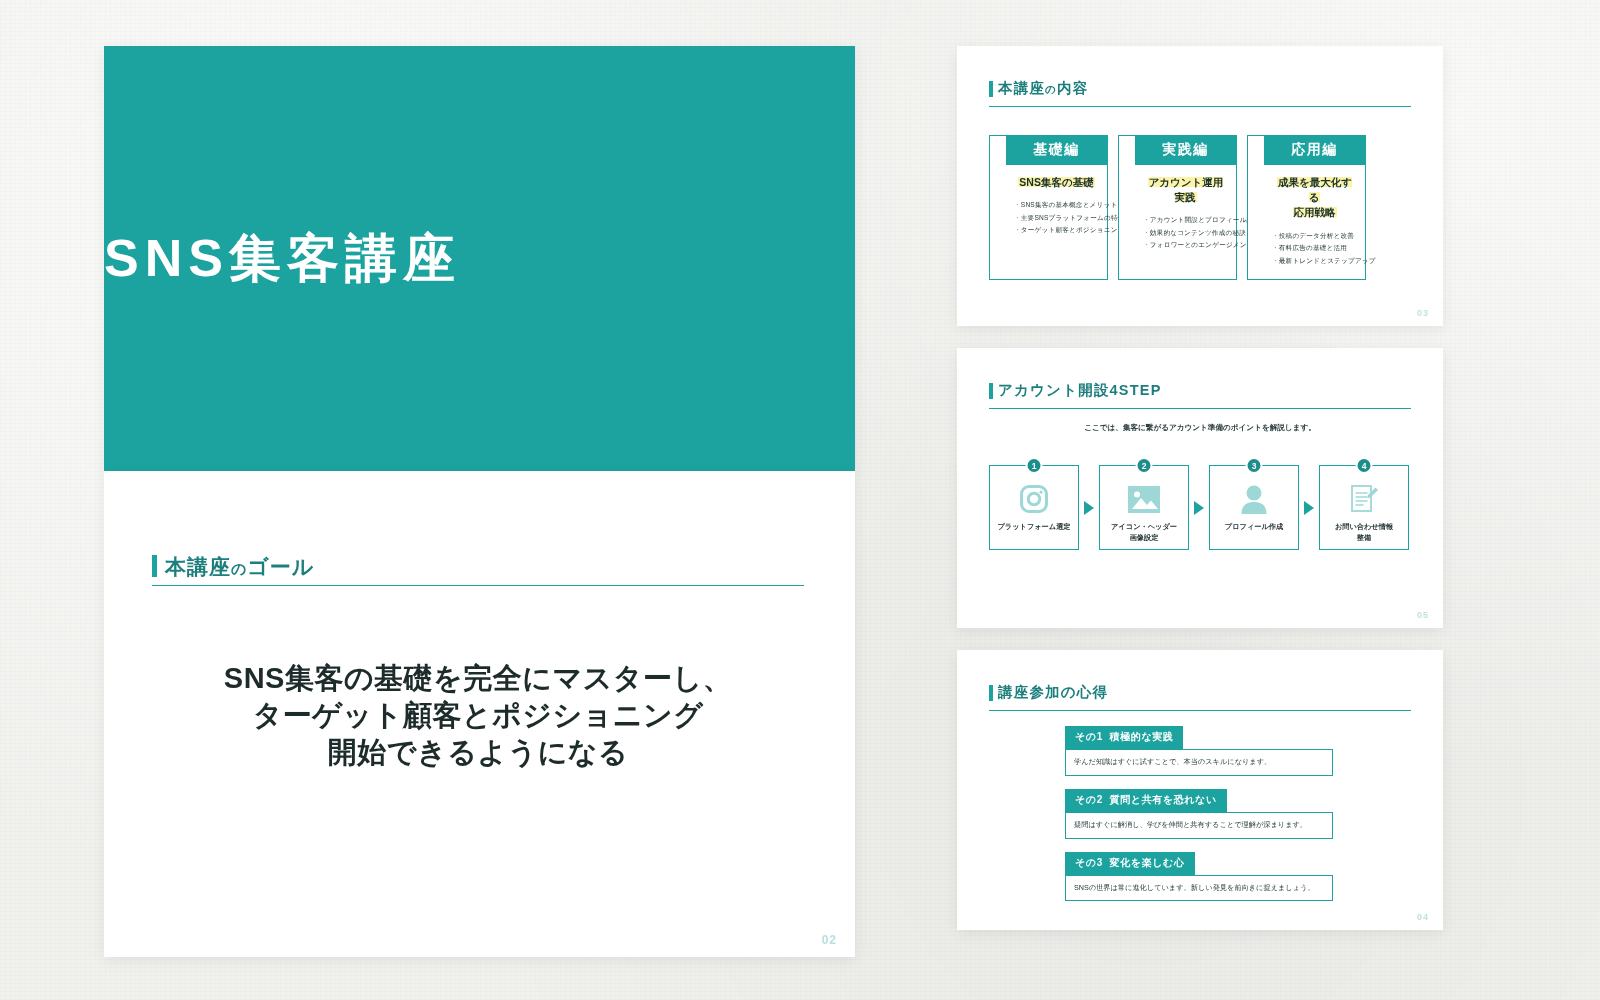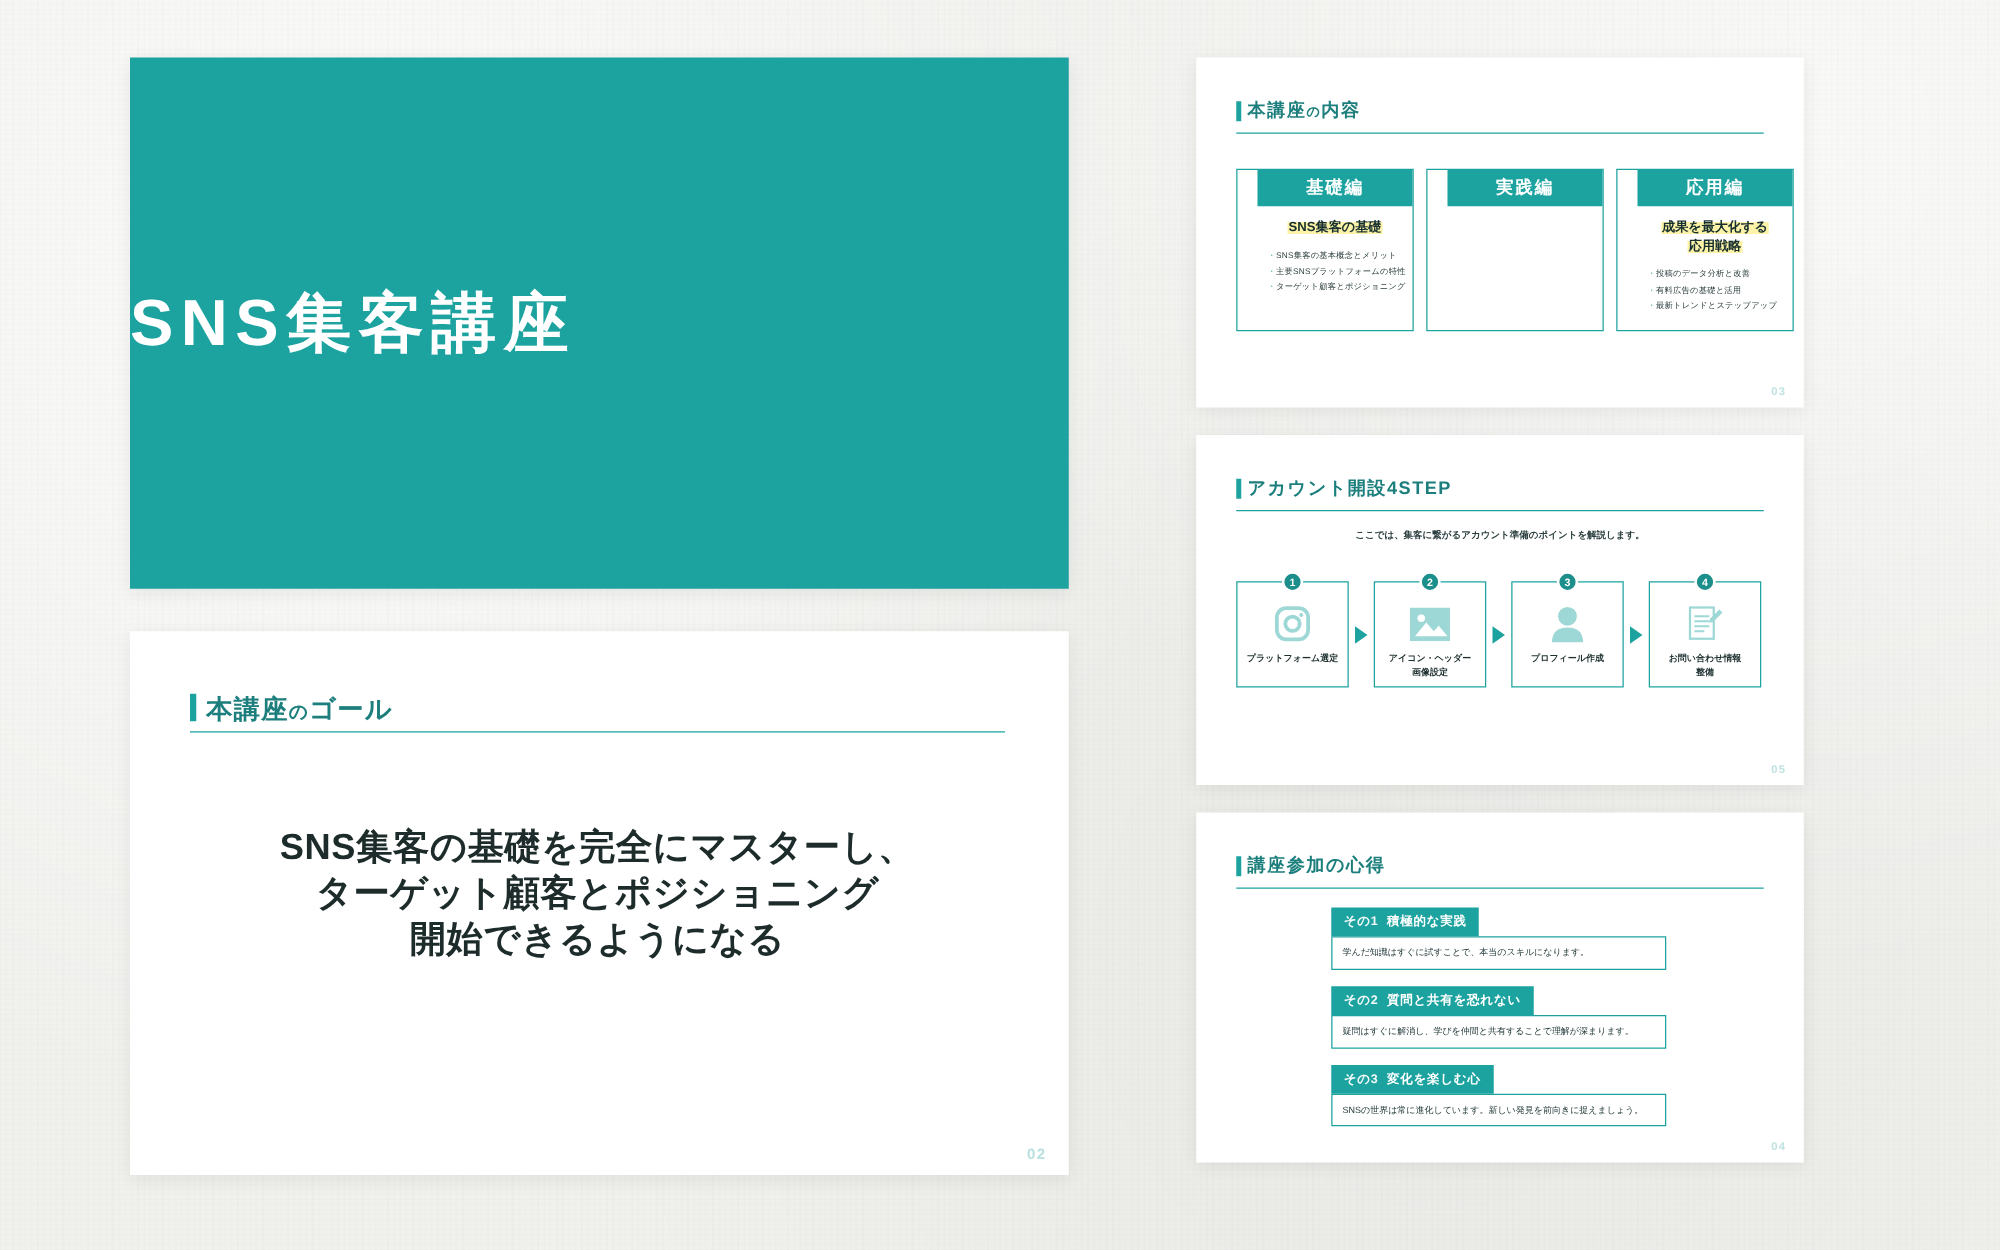--- a/index.html
+++ b/index.html
@@ -32,21 +32,21 @@
   }
   #slide-title .title-text{
     color:#ffffff;
     font-size:52px;
     font-weight:700;
     letter-spacing:6px;
   }
 
   
   #slide-goal{
-    left:104px; top:505px; width:751px; height:435px;
+    left:104px; top:471px; width:751px; height:486px;
   }
 
   #goal-header{ position:absolute; left:152px; top:553px;text-align:right; }
   #goal-header .bar{ width:5px; height:22px; background:#1ca3a0; position:absolute; left:0; top:2px; }
   #goal-header .htxt{ margin-left:13px; font-size:21px; font-weight:700; color:#1c7f7d; letter-spacing:1px; }
   #goal-header .htxt .sm{ font-size:15px; }
   #goal-rule{ position:absolute; left:152px; top:585px; width:652px; height:0; border-bottom:1.5px solid #1ca3a0; }
 
   #goal-body{
     position:absolute; left:152px; top:660px; width:652px;
@@ -64,21 +64,21 @@
 
   .mini-head{ position:absolute; left:32px; top:33px; }
   .mini-head .bar{ width:3.5px; height:16px; background:#1ca3a0; position:absolute; left:0; top:2px; }
   .mini-head .htxt{ margin-left:9px; font-size:14.5px; font-weight:700; color:#1c7f7d; letter-spacing:1.2px; }
   .mini-head .htxt .sm{ font-size:10.5px; }
   .mini-rule{ position:absolute; left:32px; top:60px; width:422px; height:0; border-bottom:1.3px solid #1ca3a0; }
   .mini-pg{ right:14px; bottom:8px; font-size:9px; color:#bfe3e1; }
 
   
   #content-cards{ position:absolute; left:32px; top:89px; display:flex; gap:10px; }
-  .ccard{ width:142px; border:1.4px solid #1ca3a0; background:#fff;padding-left:16px; }
+  .ccard{ width:119px; border:1.4px solid #1ca3a0; background:#fff;padding-left:16px; }
   .ccard .chead{
     background:#1ca3a0; color:#fff; text-align:center;
     font-size:14px; font-weight:700; padding:5px 0 6px; letter-spacing:1.5px;
   }
   .ccard .cbody{ padding:10px 8px 12px; }
   .ccard .csub{ text-align:center; font-size:10.5px; font-weight:700; color:#17302f; line-height:1.45; margin-bottom:9px; }
   .ccard .csub span{ background:linear-gradient(transparent 12%, #fdf3a8 12%, #fdf3a8 92%, transparent 92%); padding:0 1px; }
   .ccard ul{ list-style:none; }
   .ccard li{ font-size:6.6px; color:#2b3d3d; line-height:1.9; letter-spacing:0.2px; white-space:nowrap; }
   .ccard li::before{ content:"・"; color:#1ca3a0; }
@@ -164,20 +164,28 @@
         <ul>
           <li>SNS集客の基本概念とメリット</li>
           <li>主要SNSプラットフォームの特性</li>
           <li>ターゲット顧客とポジショニング</li>
         </ul>
       </div>
     </div>
 
     <div class="ccard">
       <div class="chead">実践編</div>
+      <div class="cbody">
+        <div class="csub"><span>アカウント運用実践</span></div>
+        <ul>
+          <li>アカウント開設とプロフィール設定</li>
+          <li>効果的なコンテンツ作成の秘訣</li>
+          <li>フォロワーとのエンゲージメント戦略</li>
+        </ul>
+      </div>
     </div>
 
     <div class="ccard">
       <div class="chead">応用編</div>
       <div class="cbody">
         <div class="csub"><span>成果を最大化する</span><br><span>応用戦略</span></div>
         <ul>
           <li>投稿のデータ分析と改善</li>
           <li>有料広告の基礎と活用</li>
           <li>最新トレンドとステップアップ</li>

